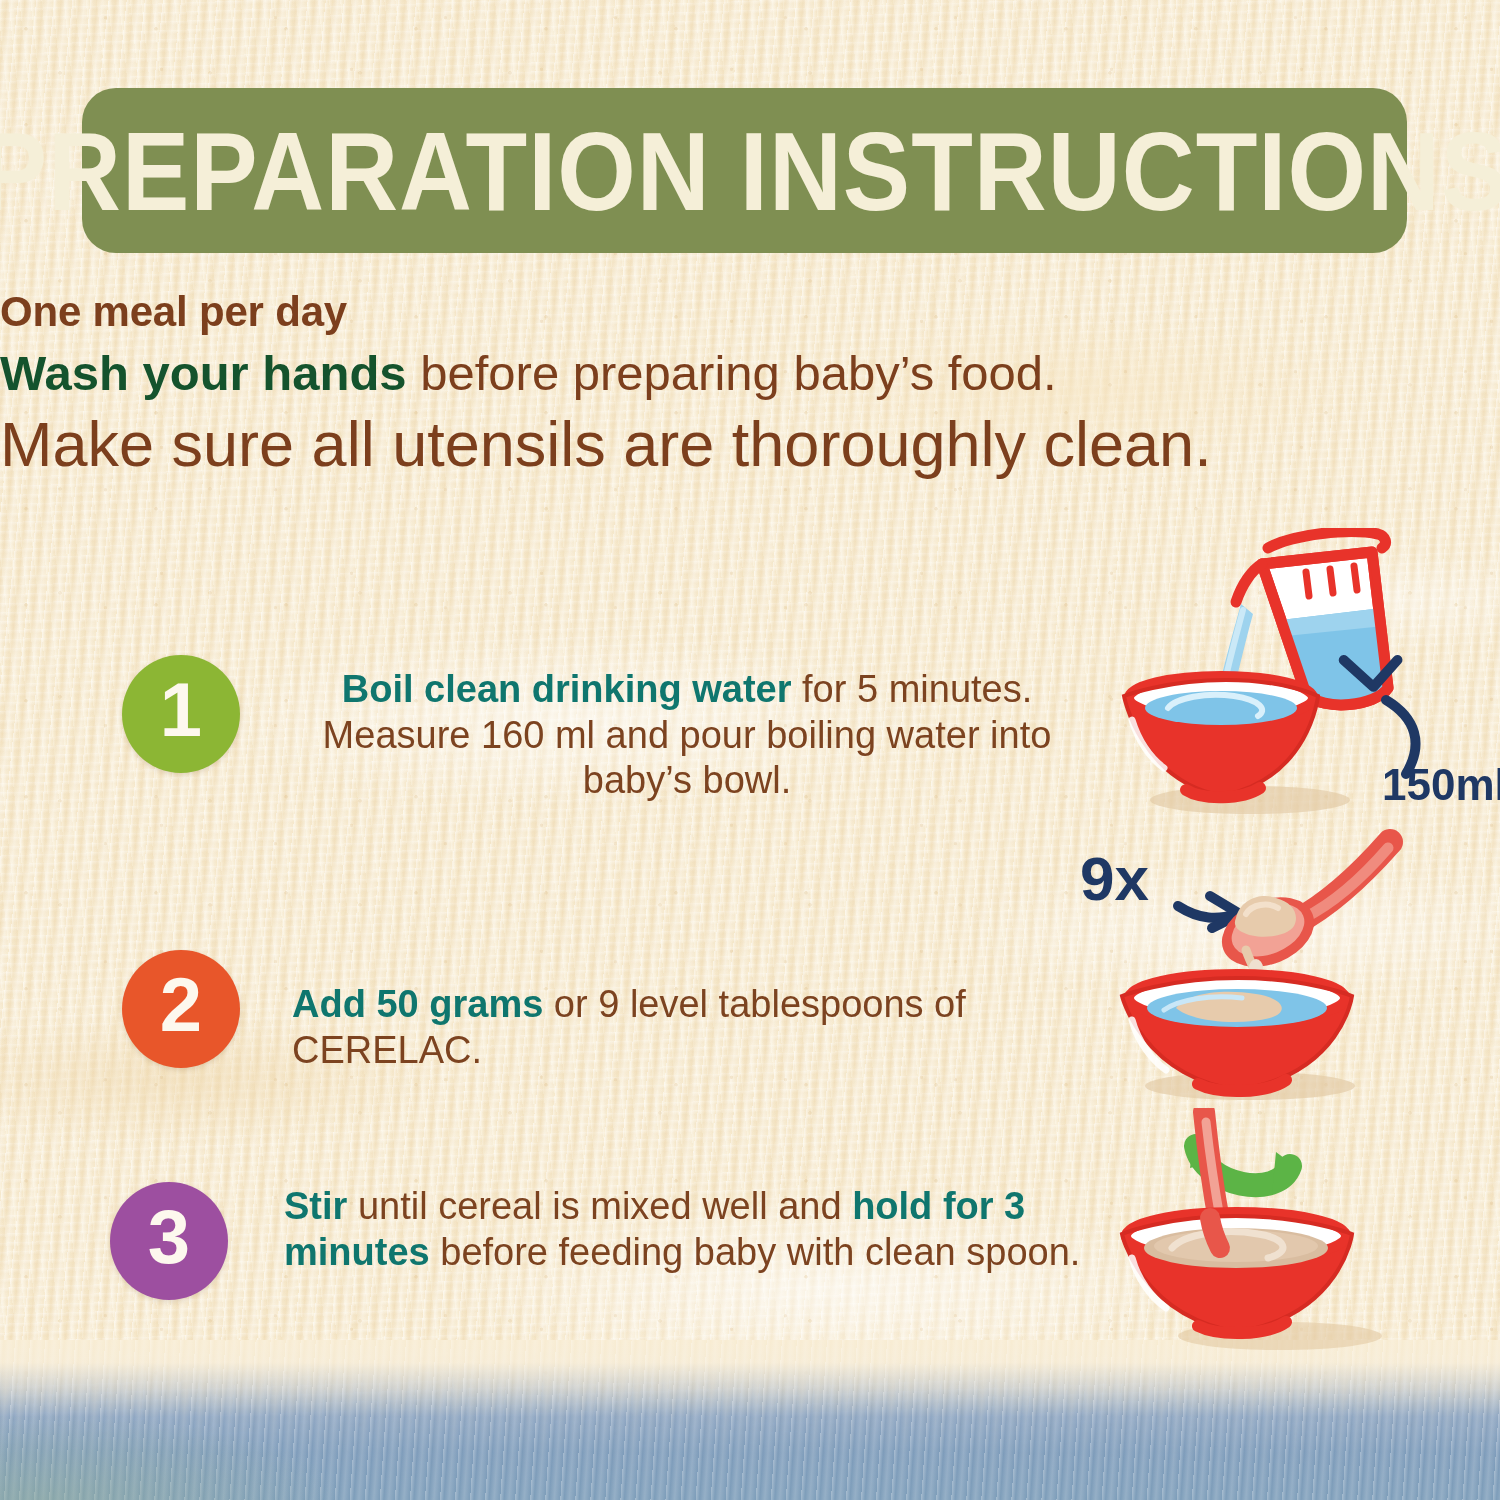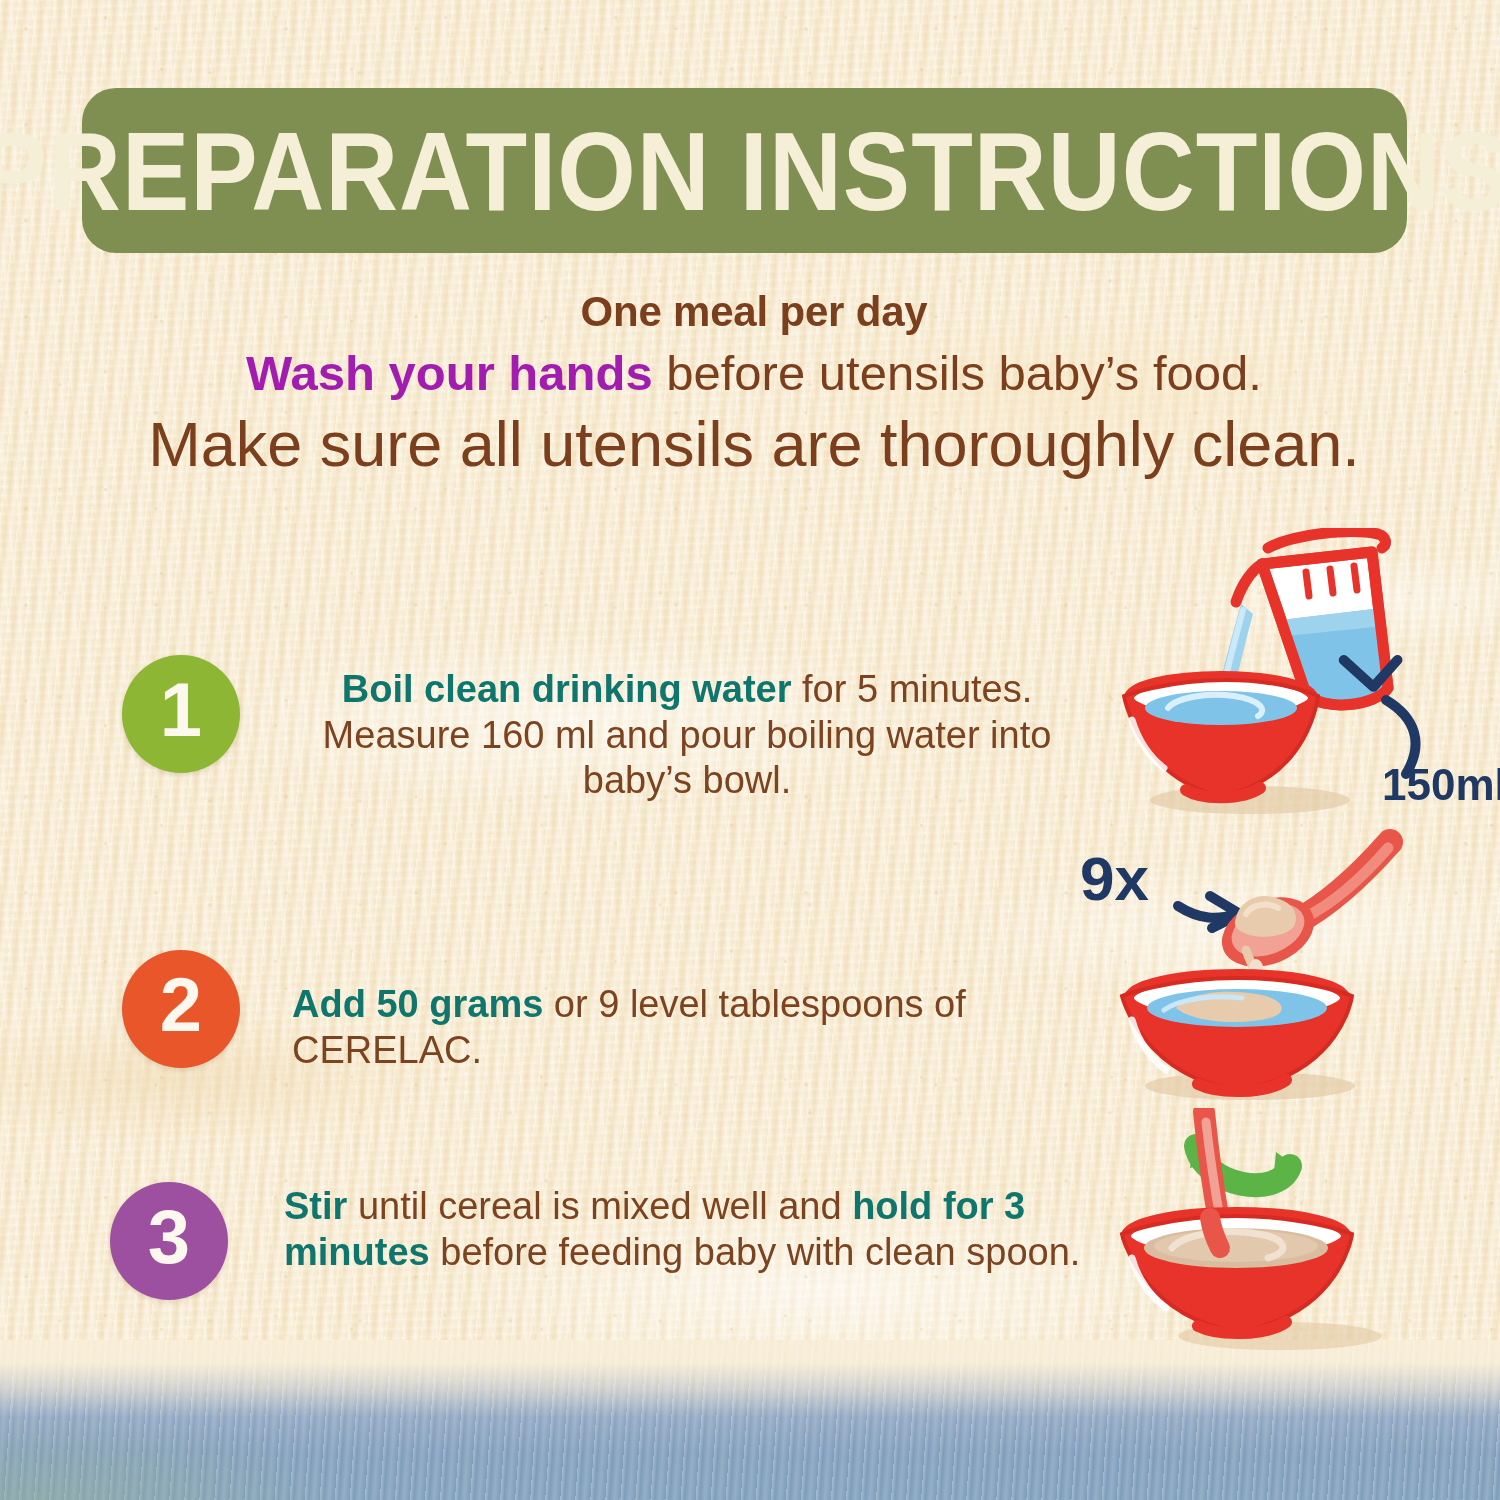--- a/index.html
+++ b/index.html
@@ -125,38 +125,36 @@
     line-height: 1;
     white-space: nowrap;
   }
 
   
   .intro {
     position: absolute;
     left: 0;
     right: 0;
     top: 288px;
-    text-align: center;
     color: #7c3f1d;
-    padding-left: 8px;
   }
   .intro-line1 {
     font-size: 42px;
     font-weight: bold;
     letter-spacing: -0.2px;
     line-height: 1.12;
   }
   .intro-line2 {
     font-size: 49px;
     line-height: 1.26;
     margin-top: 8px;
   }
   .intro-line2 .b {
     font-weight: bold;
-    color: #a21caf;
+    color: #14532d;
   }
   .intro-line3 {
     font-size: 63px;
     line-height: 1.26;
   }
 
   
   .steps {
     position: absolute;
     left: 0;
@@ -241,21 +239,21 @@
   <div class="bottom-band-tex"></div>
   <div class="bottom-band-left-tint"></div>
 
   <div class="banner" style="background: rgb(127, 143, 82);">
     <div class="banner-title" style="color: rgb(245, 239, 216);">PREPARATION INSTRUCTIONS</div>
   </div>
 
   <div class="intro" style="color: rgb(124, 63, 29);">
     <div class="intro-line1">One meal per day</div>
     <div class="intro-line2">
-      <span class="b">Wash your hands</span><span> before utensils baby’s food.</span>
+      <span class="b">Wash your hands</span><span> before preparing baby’s food.</span>
     </div>
     <div class="intro-line3">Make sure all utensils are thoroughly clean.</div>
   </div>
 
   <div class="steps">
 
     <div class="step" id="step-1">
       <div class="step-badge" id="badge-1" style="background: rgb(140, 182, 52);">
         <span>1</span>
       </div>

